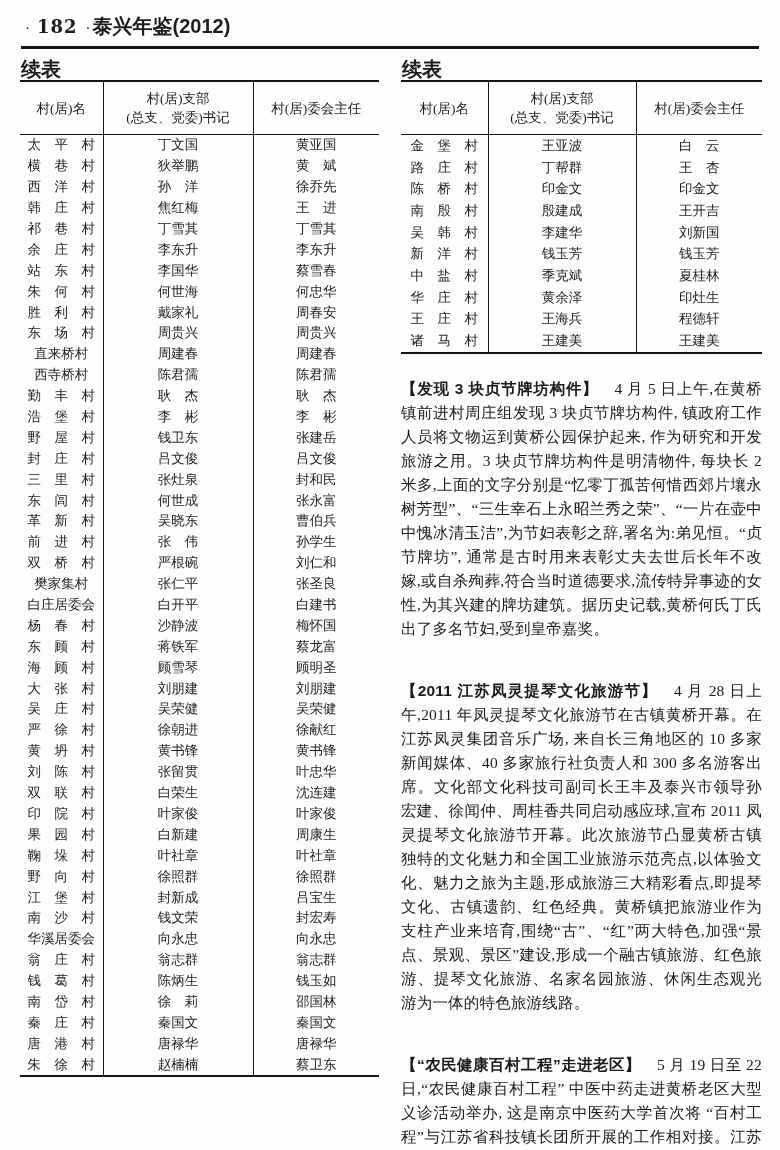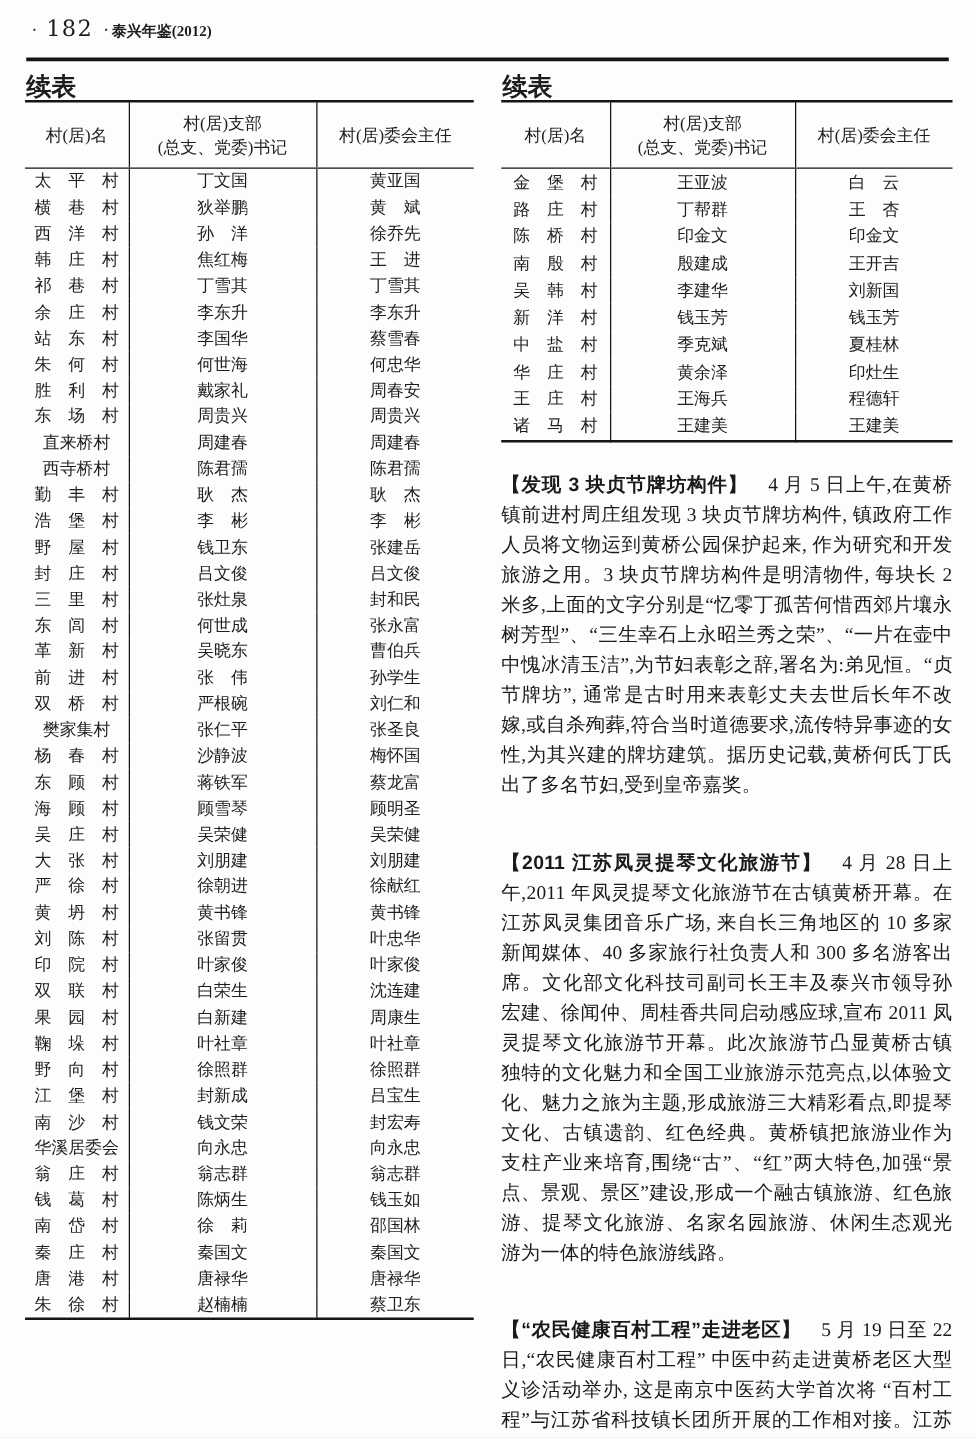--- a/index.html
+++ b/index.html
@@ -5,22 +5,22 @@
   html,body { margin:0; padding:0; background:#e8e8e8; }
   .page {
     position:relative; width:780px; height:1150px; margin:0 auto;
     background:#fdfdfd; color:#1d1d1d; overflow:hidden;
     font-family:"Liberation Serif","DejaVu Serif",serif;
   }
   
   .page-header { position:absolute; left:25px; top:13px; font-size:17px; white-space:nowrap; }
   .page-header .sep { font-size:15px; margin:0 7px 0 0; }
   .page-header .sep2 { font-size:15px; margin:0 2px 0 8px; }
-  .page-header .num { font-family:"DejaVu Serif",serif; font-size:18px; letter-spacing:1px; }
-  .page-header .book-title { font-family:Liberation Serif, serif; font-weight:700; font-size:12px; }
+  .page-header .num { font-family:"DejaVu Serif",serif; font-size:18px; letter-spacing:1px;font-weight:bold; }
+  .page-header .book-title { font-family:Liberation Sans, sans-serif; font-weight:700; font-size:20px; }
   .header-rule { position:absolute; left:21px; top:46px; width:738px; height:2.5px; background:#151515; }
 
   
   .col { position:absolute; top:54px; }
   .col-left  { left:20px;  width:359px; }
   .col-right { left:401px; width:361px; }
   .cont-label { font-size:20px; font-weight:600; margin:2px 0 4px 1px; height:20px; }
 
   table.v-table {
     width:100%; border-collapse:collapse; table-layout:fixed;
@@ -179,68 +179,73 @@
             <td>双　桥　村</td>
             <td>严根碗</td>
             <td>刘仁和</td>
           </tr>
           <tr>
             <td>樊家集村</td>
             <td>张仁平</td>
             <td>张圣良</td>
           </tr>
           <tr>
+            <td>白庄居委会</td>
+            <td>白开平</td>
+            <td>白建书</td>
+          </tr>
+          <tr>
             <td>杨　春　村</td>
             <td>沙静波</td>
             <td>梅怀国</td>
           </tr>
           <tr>
             <td>东　顾　村</td>
             <td>蒋铁军</td>
             <td>蔡龙富</td>
           </tr>
           <tr>
             <td>海　顾　村</td>
             <td>顾雪琴</td>
             <td>顾明圣</td>
           </tr>
           <tr>
+            <td>大　张　村</td>
+            <td>刘朋建</td>
+            <td>刘朋建</td>
+          </tr>
+          <tr>
             <td>吴　庄　村</td>
             <td>吴荣健</td>
             <td>吴荣健</td>
           </tr>
           <tr>
-            <td>大　张　村</td>
-            <td>刘朋建</td>
-            <td>刘朋建</td>
-          </tr>
-          <tr>
             <td>严　徐　村</td>
             <td>徐朝进</td>
             <td>徐献红</td>
           </tr>
           <tr>
             <td>黄　坍　村</td>
             <td>黄书锋</td>
             <td>黄书锋</td>
           </tr>
           <tr>
             <td>刘　陈　村</td>
             <td>张留贯</td>
             <td>叶忠华</td>
           </tr>
           <tr>
+            <td>双　联　村</td>
+            <td>白荣生</td>
+            <td>沈连建</td>
+          </tr>
+          <tr>
             <td>印　院　村</td>
             <td>叶家俊</td>
             <td>叶家俊</td>
-          </tr>
-          <tr>
-            <td>双　联　村</td>
-            <td>白荣生</td>
-            <td>沈连建</td>
           </tr>
           <tr>
             <td>果　园　村</td>
             <td>白新建</td>
             <td>周康生</td>
           </tr>
           <tr>
             <td>鞠　垛　村</td>
             <td>叶社章</td>
             <td>叶社章</td>

